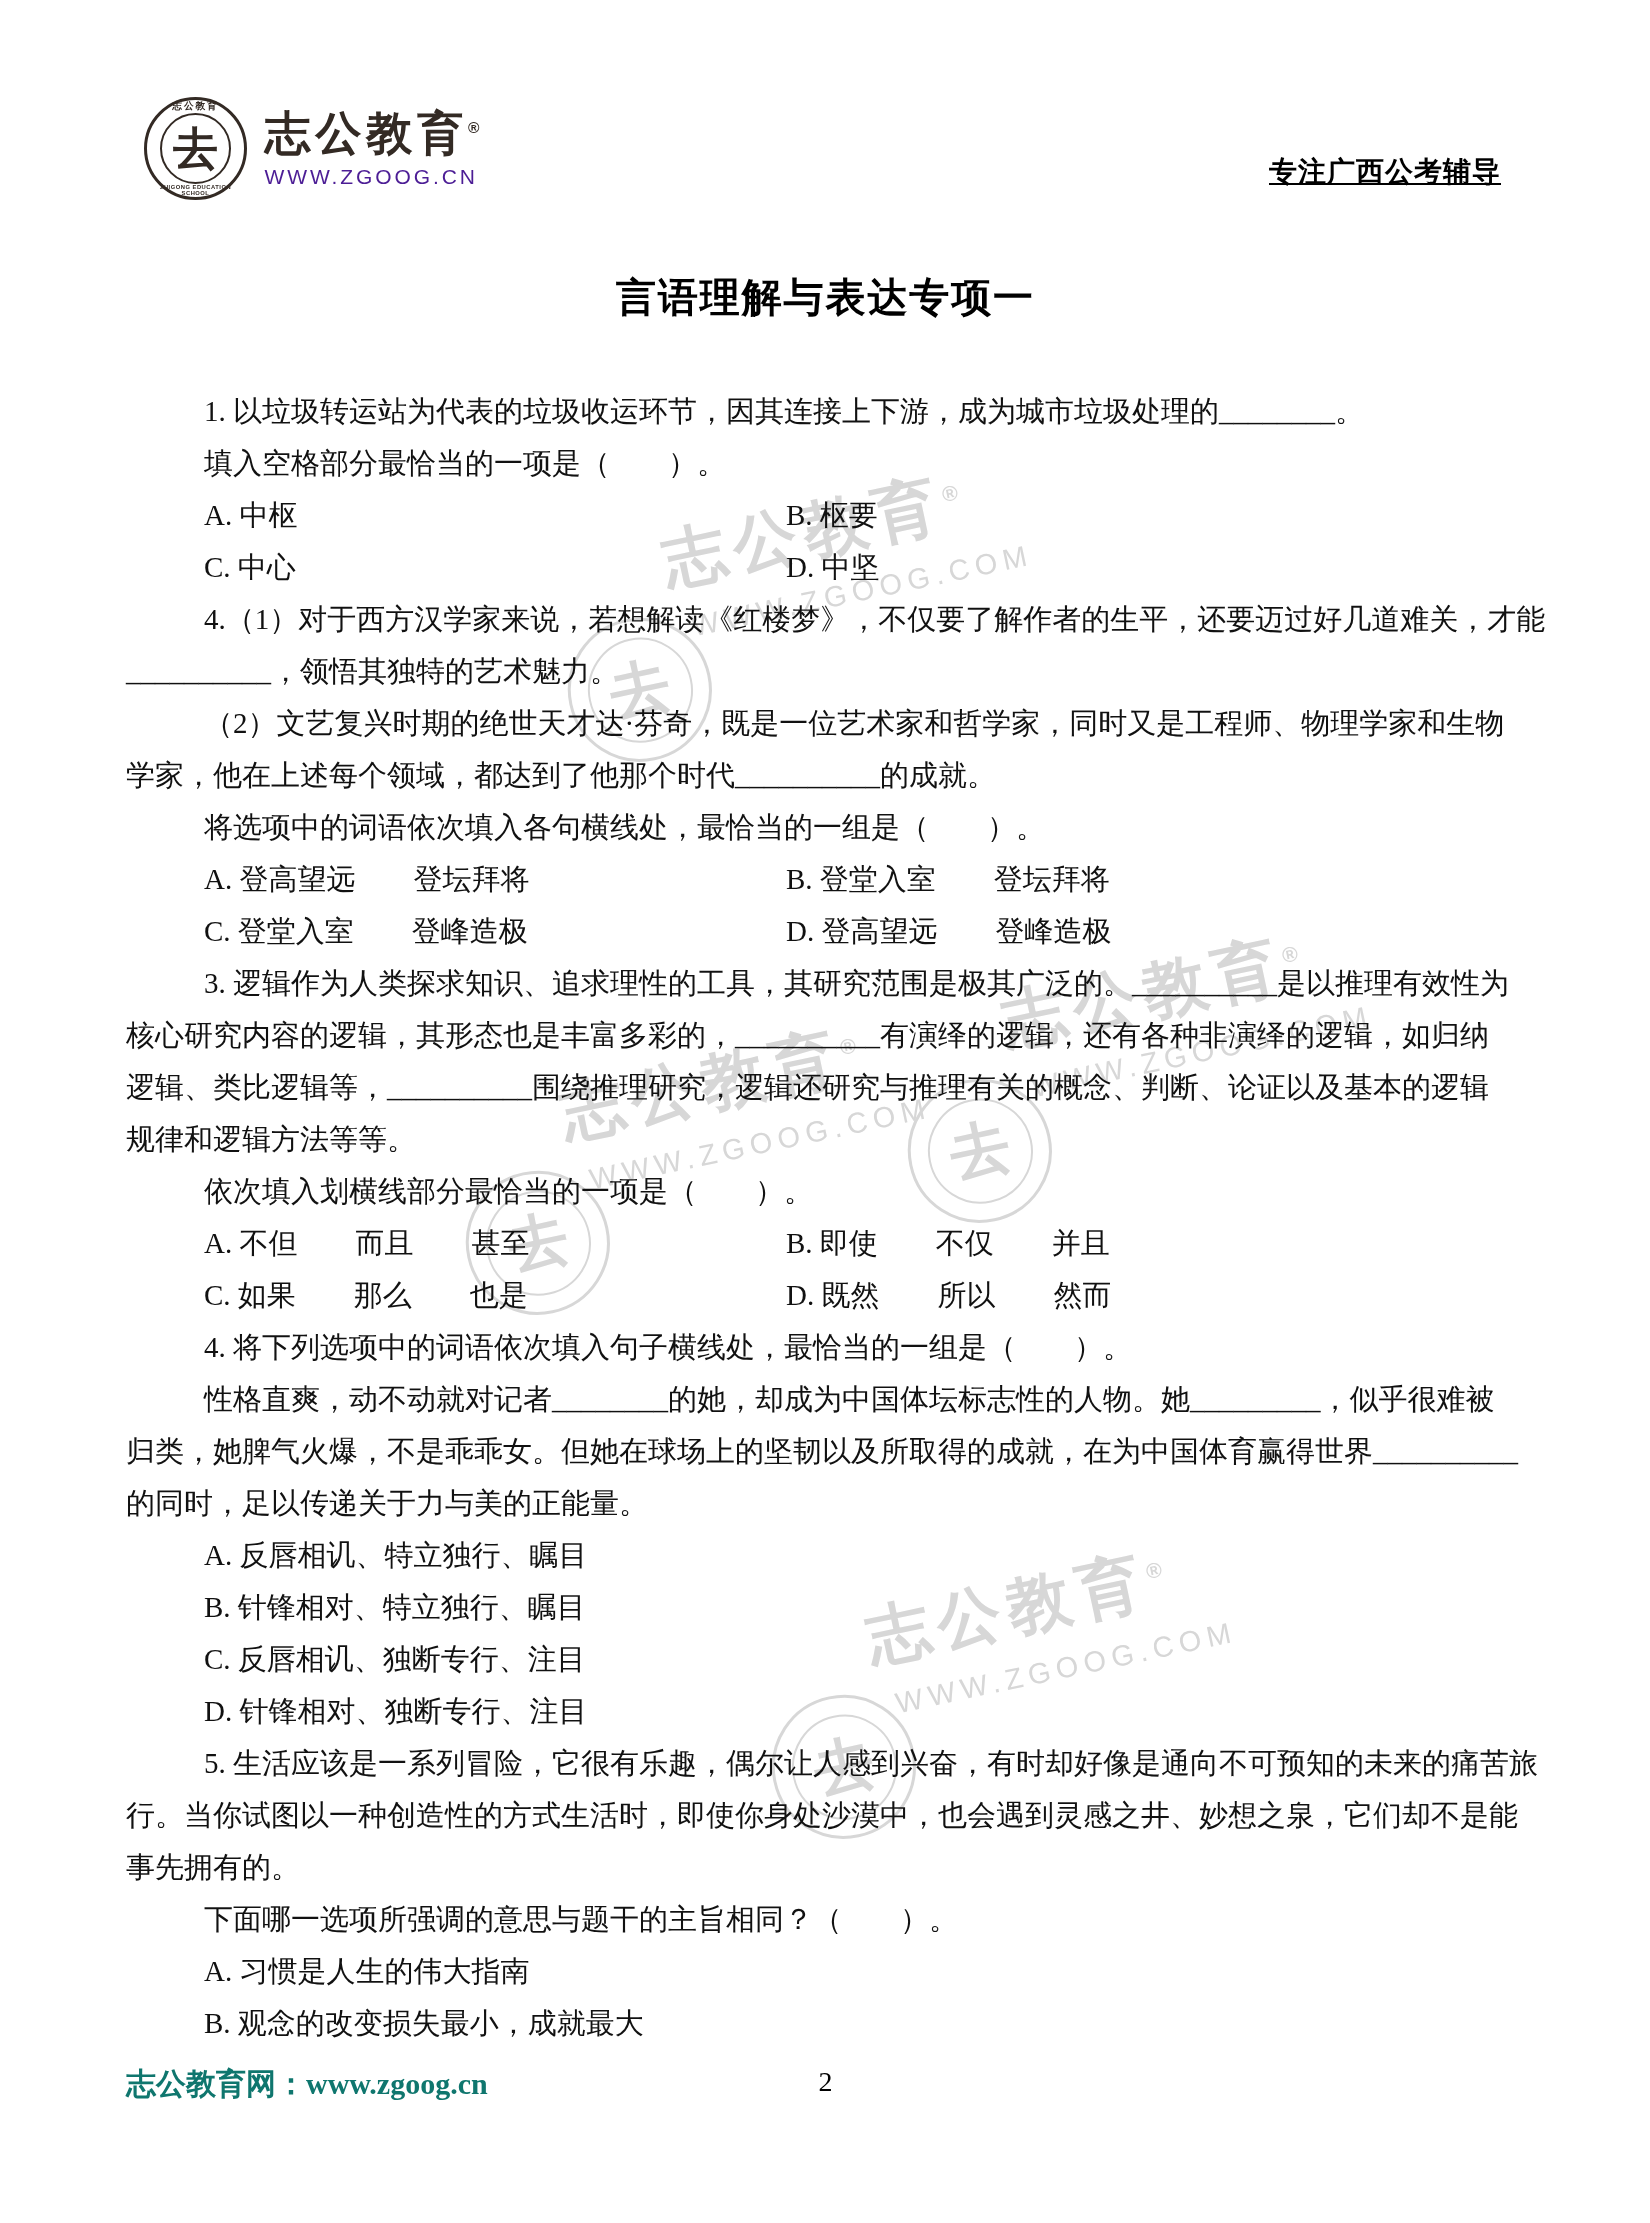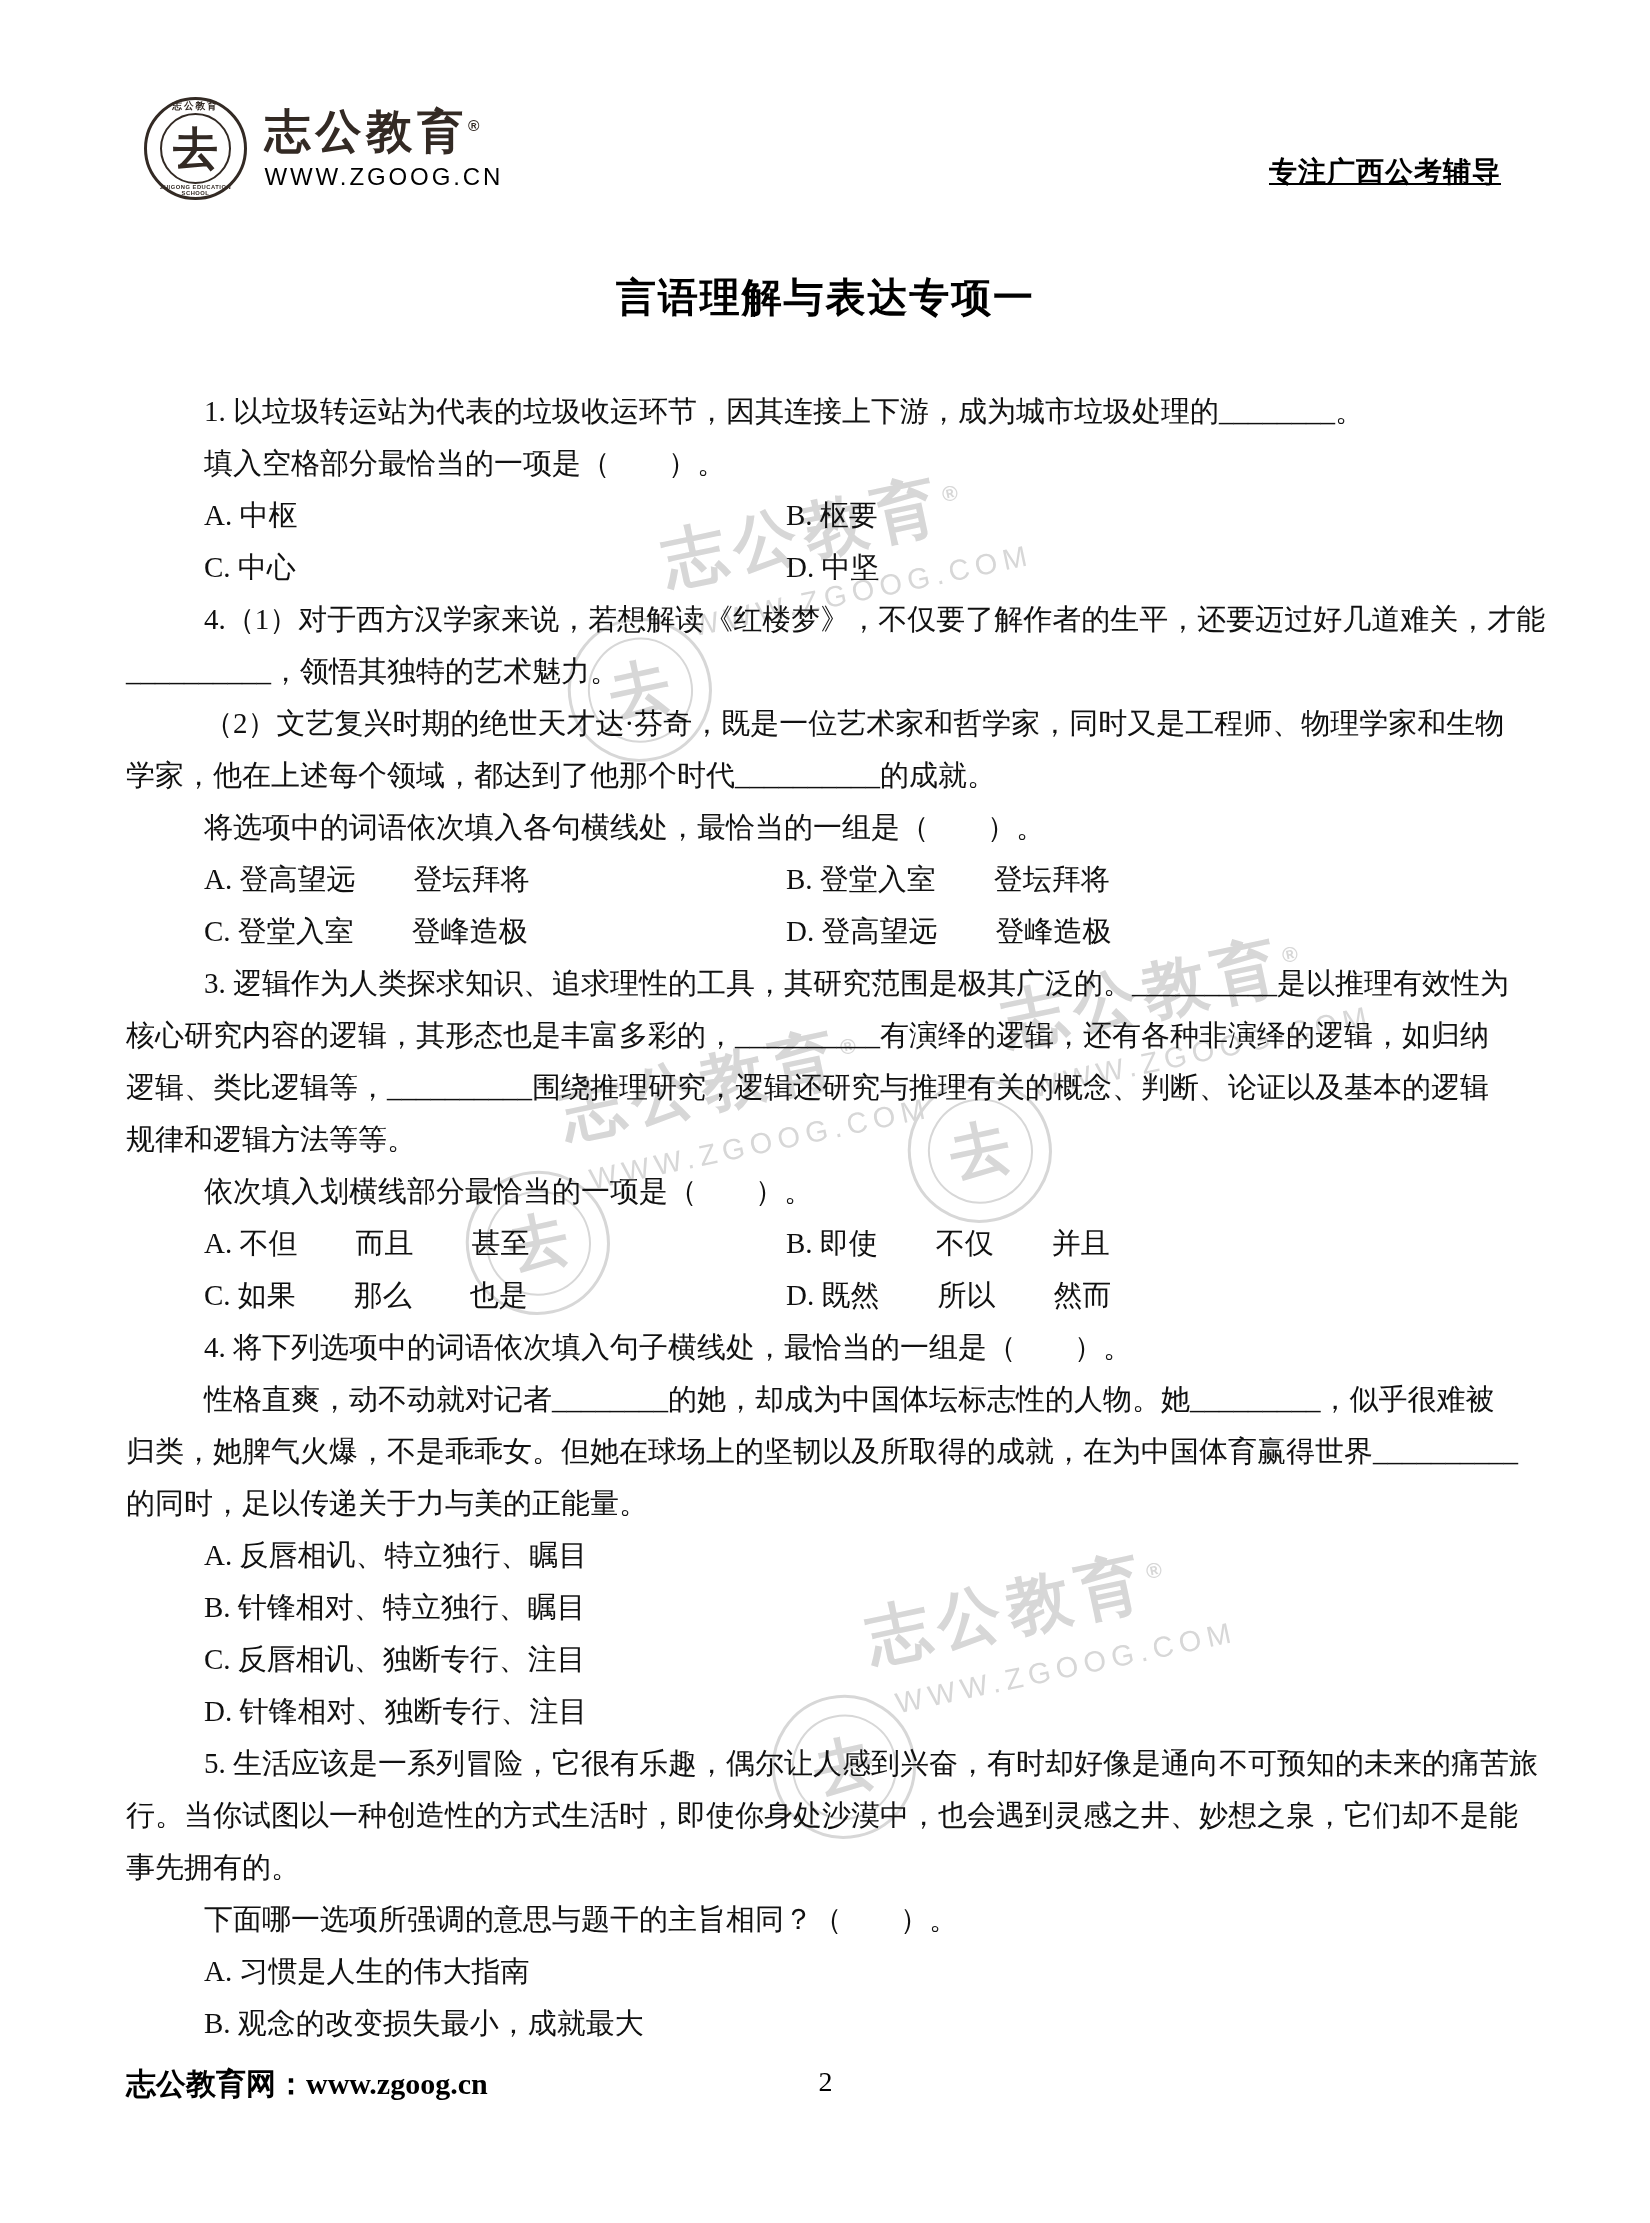--- a/index.html
+++ b/index.html
@@ -13,34 +13,34 @@
   .hdr { position:absolute; top:97px; left:144px; display:flex; align-items:center; gap:17.5px; z-index:2; }
   .seal { position:relative; width:103px; height:103px; border:3.9px solid #332a24; border-radius:50%; box-sizing:border-box; background:#fff; }
   .seal-inner { position:absolute; inset:12.6px; border:2.9px solid #332a24; border-radius:50%;
     display:flex; align-items:center; justify-content:center;
     font-family:"Liberation Sans","DejaVu Sans",sans-serif; font-weight:bold; font-size:45px; color:#332a24; }
   .seal-top { position:absolute; top:0px; left:0; right:0; text-align:center; font-size:9.7px; font-weight:bold; color:#332a24; letter-spacing:1.9px; font-family:"Liberation Sans",sans-serif; }
   .seal-bottom { position:absolute; bottom:1px; left:0; right:0; text-align:center; font-size:5.8px; font-weight:bold; color:#332a24; letter-spacing:0.5px; font-family:"Liberation Sans",sans-serif; }
   .logo-text { display:flex; flex-direction:column; }
   .brand-line { font-family:"Liberation Sans","DejaVu Sans",sans-serif; font-weight:bold; font-size:46px; color:#332a24; letter-spacing:4.9px; line-height:1.1; }
   .reg { font-size:15.5px; vertical-align:super; letter-spacing:0; }
-  .brand-url { font-family:"Liberation Sans","DejaVu Sans",sans-serif; font-size:24px; color:#000000; letter-spacing:2.9px; margin-top:5.8px; }
+  .brand-url { font-family:"Liberation Sans","DejaVu Sans",sans-serif; font-size:21px; color:#4c1d95; letter-spacing:2.9px; margin-top:5.8px; }
   .tagline { position:absolute; top:153px; right:150px; font-family:"Liberation Sans","DejaVu Sans",sans-serif; font-weight:bold; font-size:28px; color:#000; letter-spacing:1px; z-index:2;text-decoration:underline; }
   
   .title { position:absolute; top:270px; left:0; right:0; margin:0; text-align:center;
     font-family:Liberation Mono, monospace; font-weight:bold; font-size:40px; color:#000; letter-spacing:1.9px; z-index:2; }
   
   .main { position:absolute; top:385px; left:126px; width:1399px; z-index:2; }
   .ln { position:relative; height:52px; line-height:52px; margin:0; font-size:29px; white-space:nowrap; }
   .ind { padding-left:78px; }
   .optrow .o1 { margin-left:78px; }
   .optrow .o2 { position:absolute; left:660px; top:0; }
   
   .footer { position:absolute; top:2057px; left:0; right:0; height:54px; z-index:2; }
-  .footer-site { position:absolute; left:126px; top:0; line-height:54px; font-size:30px; font-weight:bold; color:#000000; }
+  .footer-site { position:absolute; left:126px; top:0; line-height:54px; font-size:30px; font-weight:bold; color:#0f766e; }
   .page-num { position:absolute; left:0; right:0; top:0; text-align:center; line-height:50px; font-size:28px; color:#000; }
   
   .wm { position:absolute; width:466px; height:243px; transform:rotate(-12deg); color:#d7d7d7; z-index:1; pointer-events:none; }
   .wm-brand { position:absolute; left:121px; top:0; font-family:"Liberation Sans","DejaVu Sans",sans-serif; font-weight:bold; font-size:64px; letter-spacing:7.8px; line-height:1; }
   .wm-reg { font-size:21.3px; vertical-align:super; letter-spacing:0; }
   .wm-url { position:absolute; left:136px; top:85px; font-family:"Liberation Sans","DejaVu Sans",sans-serif; font-size:29px; letter-spacing:5.8px; }
   .wm-seal { position:absolute; left:0; top:80px; width:144px; height:144px; border:3.9px solid #d7d7d7; border-radius:50%; box-sizing:border-box; }
   .wm-seal-inner { position:absolute; inset:16.5px; border:2.9px solid #d7d7d7; border-radius:50%;
     display:flex; align-items:center; justify-content:center;
     font-family:"Liberation Sans","DejaVu Sans",sans-serif; font-weight:bold; font-size:60px; color:#d7d7d7; }

